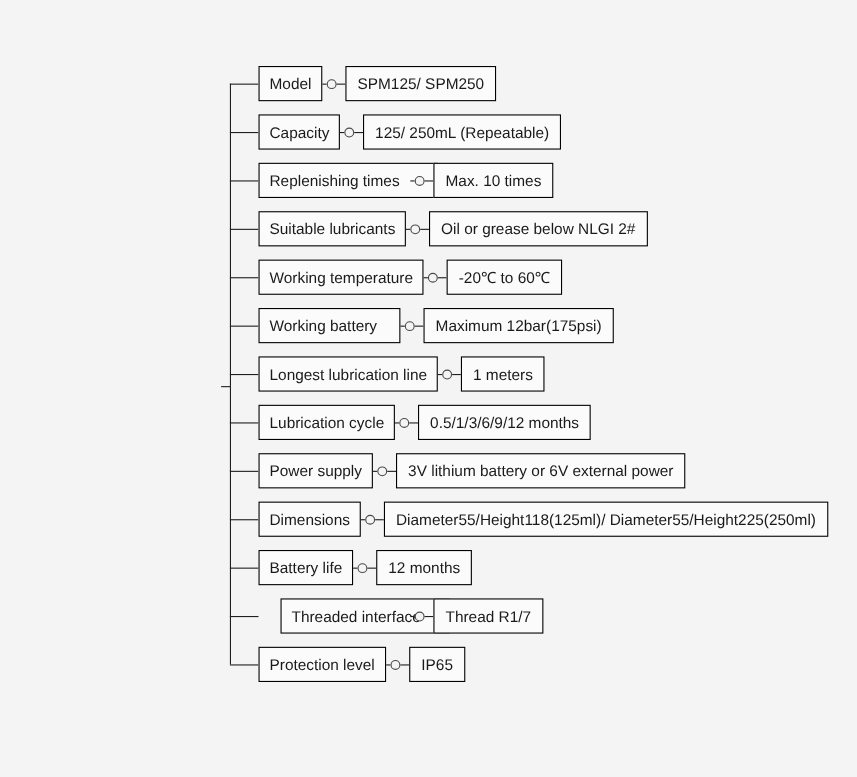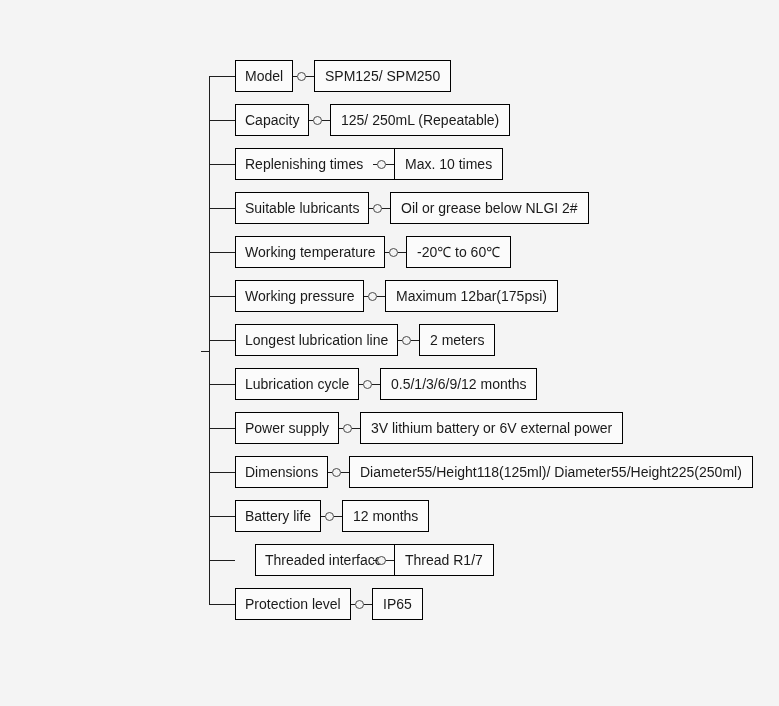--- a/index.html
+++ b/index.html
@@ -95,31 +95,31 @@
       <div class="conn-dot" style="left: 373px; top: 204px;"></div>
       <div class="edge h" style="left: 382px; top: 208px; width: 8px;"></div>
       <div class="node value" style="left: 390px; top: 192px; width: 199px;"><span>Oil or grease below NLGI 2#</span></div>
       <div class="edge h" style="left: 209px; top: 252px; width: 26px;"></div>
       <div class="node key" style="left: 235px; top: 236px; width: 150px;"><span>Working temperature</span></div>
       <div class="edge h" style="left: 385px; top: 252px; width: 4px;"></div>
       <div class="conn-dot" style="left: 389px; top: 248px;"></div>
       <div class="edge h" style="left: 398px; top: 252px; width: 8px;"></div>
       <div class="node value" style="left: 406px; top: 236px; width: 105px;"><span>-20℃ to 60℃</span></div>
       <div class="edge h" style="left: 209px; top: 296px; width: 26px;"></div>
-      <div class="node key" style="left: 235px; top: 280px; width: 129px;"><span>Working pressure</span></div>
+      <div class="node key" style="left: 235px; top: 280px; width: 129px;"><span>Working battery</span></div>
       <div class="edge h" style="left: 364px; top: 296px; width: 4px;"></div>
       <div class="conn-dot" style="left: 368px; top: 292px;"></div>
       <div class="edge h" style="left: 377px; top: 296px; width: 8px;"></div>
       <div class="node value" style="left: 385px; top: 280px; width: 173px;"><span>Maximum 12bar(175psi)</span></div>
       <div class="edge h" style="left: 209px; top: 340px; width: 26px;"></div>
       <div class="node key" style="left: 235px; top: 324px; width: 163px;"><span>Longest lubrication line</span></div>
       <div class="edge h" style="left: 398px; top: 340px; width: 4px;"></div>
       <div class="conn-dot" style="left: 402px; top: 336px;"></div>
       <div class="edge h" style="left: 411px; top: 340px; width: 8px;"></div>
-      <div class="node value" style="left: 419px; top: 324px; width: 76px;"><span>2 meters</span></div>
+      <div class="node value" style="left: 419px; top: 324px; width: 76px;"><span>1 meters</span></div>
       <div class="edge h" style="left: 209px; top: 384px; width: 26px;"></div>
       <div class="node key" style="left: 235px; top: 368px; width: 124px;"><span>Lubrication cycle</span></div>
       <div class="edge h" style="left: 359px; top: 384px; width: 4px;"></div>
       <div class="conn-dot" style="left: 363px; top: 380px;"></div>
       <div class="edge h" style="left: 372px; top: 384px; width: 8px;"></div>
       <div class="node value" style="left: 380px; top: 368px; width: 157px;"><span>0.5/1/3/6/9/12 months</span></div>
       <div class="edge h" style="left: 209px; top: 428px; width: 26px;"></div>
       <div class="node key" style="left: 235px; top: 412px; width: 104px;"><span>Power supply</span></div>
       <div class="edge h" style="left: 339px; top: 428px; width: 4px;"></div>
       <div class="conn-dot" style="left: 343px; top: 424px;"></div>

